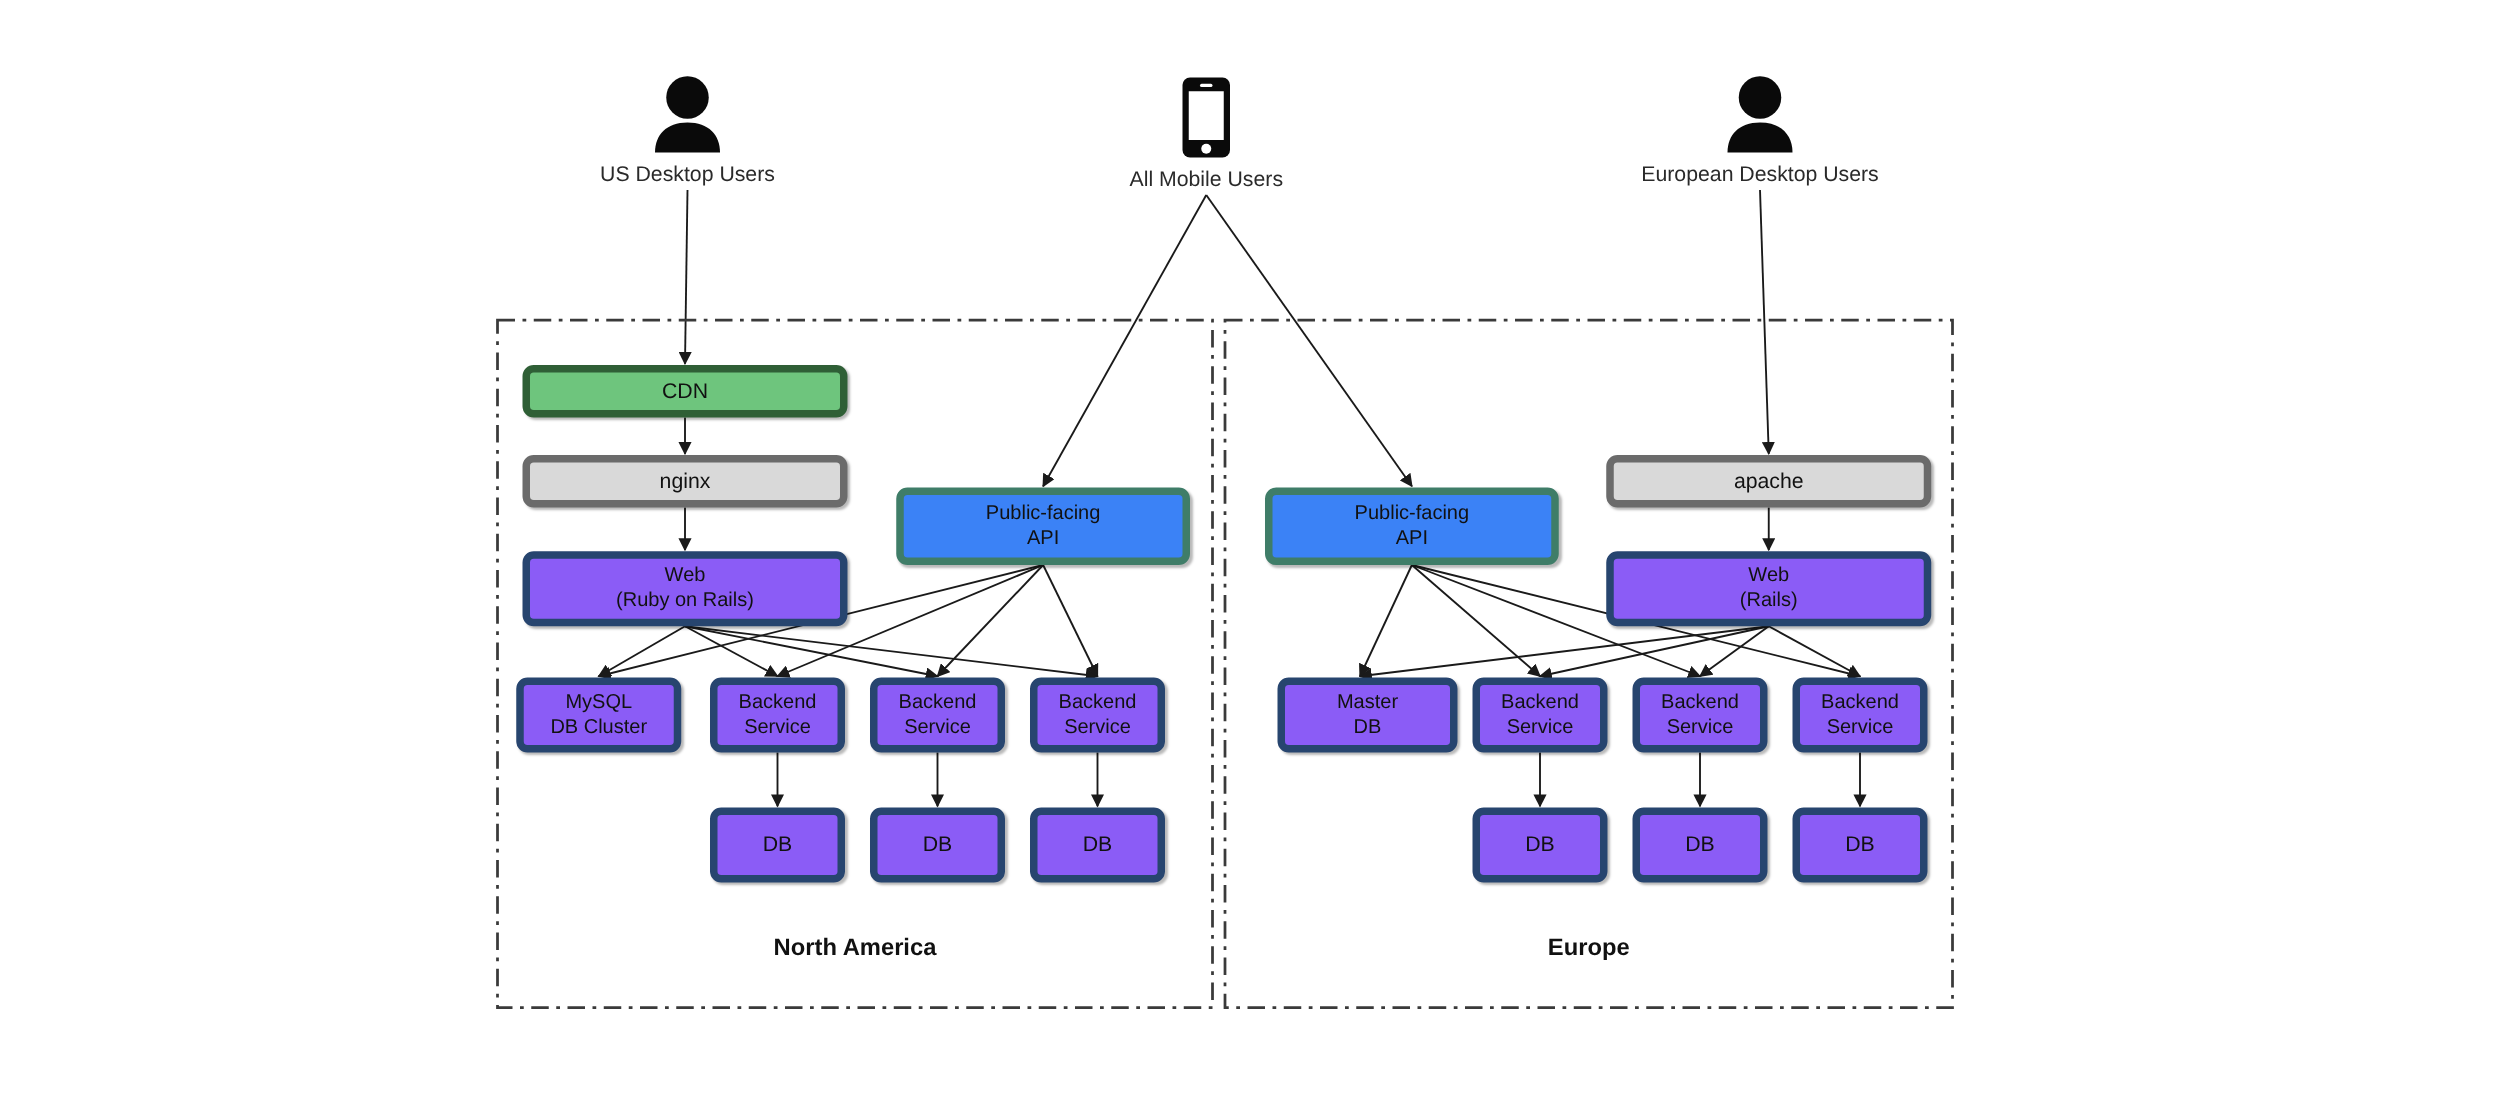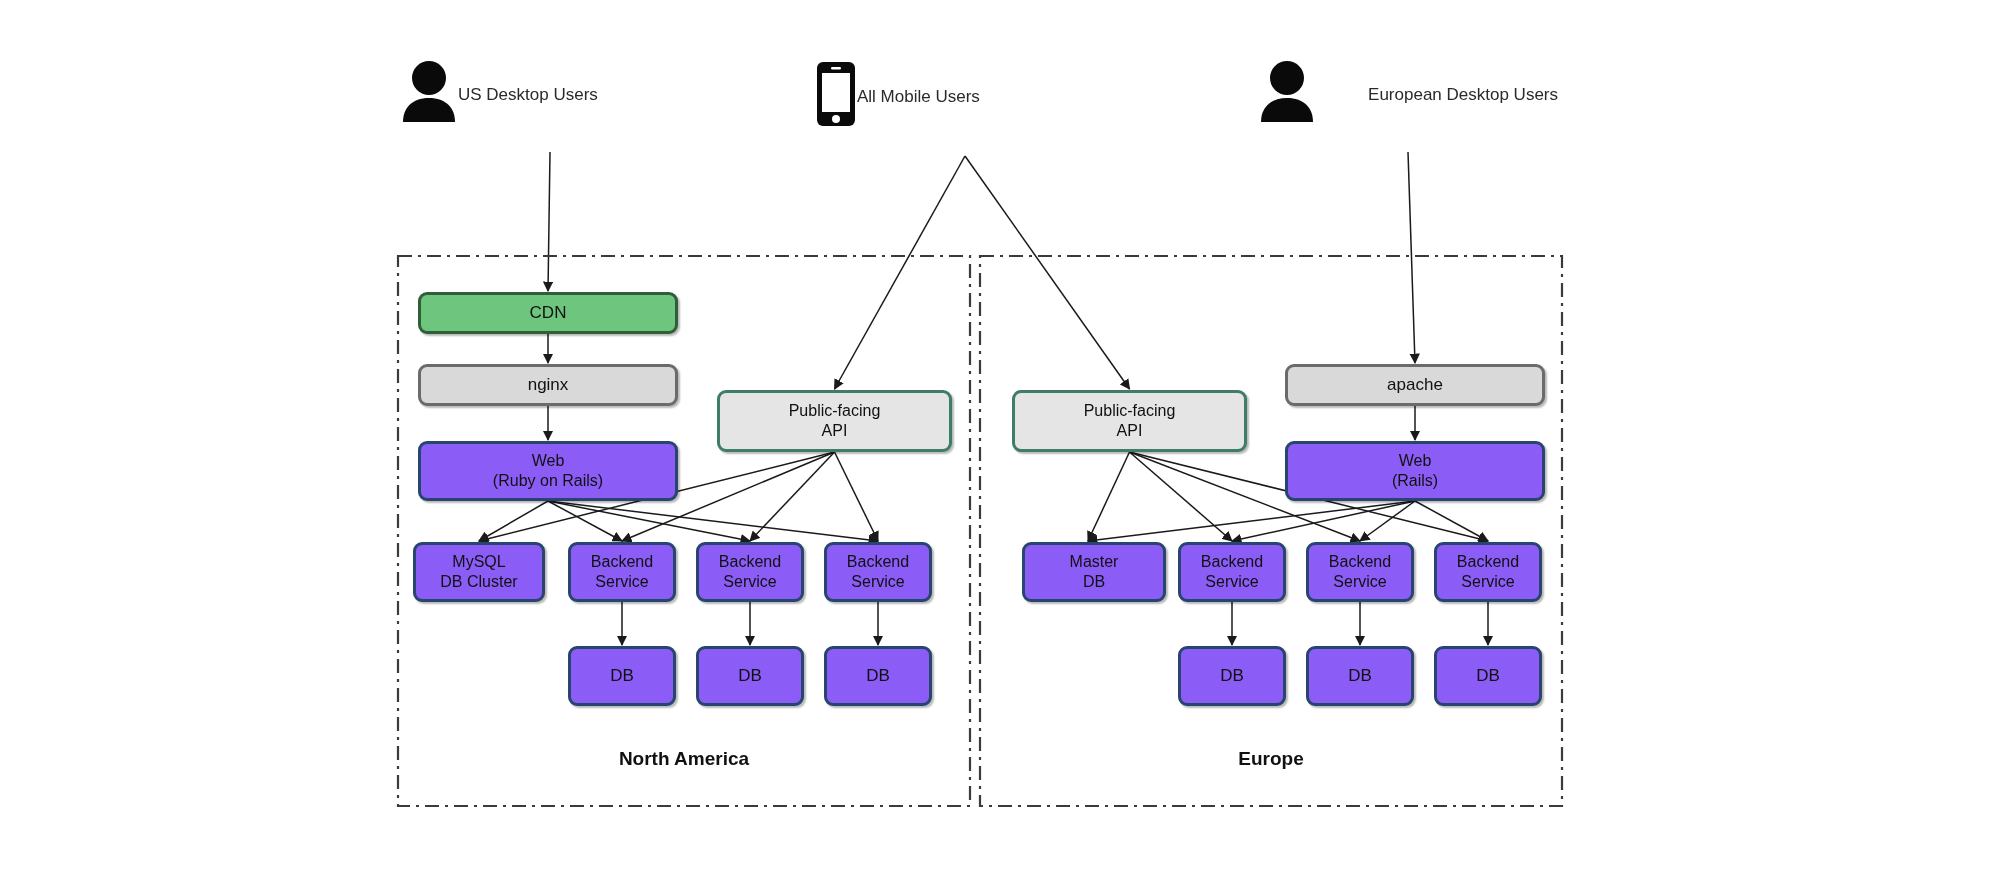--- a/index.html
+++ b/index.html
@@ -4,34 +4,34 @@
 <style>
   html,body{margin:0;padding:0;background:#ffffff;}
   body{width:2000px;height:890px;position:relative;overflow:hidden;
        font-family:"Liberation Sans","DejaVu Sans",sans-serif;}
 
   #canvas{position:absolute;left:0;top:0;width:2000px;height:890px;}
 
   svg#wires{position:absolute;left:0;top:0;width:2000px;height:890px;pointer-events:none;}
 
   .node{position:absolute;box-sizing:border-box;border-radius:9px;
-        border:3px solid #4d7c0f;display:flex;align-items:center;justify-content:center;
+        border:6px solid #4d7c0f;display:flex;align-items:center;justify-content:center;
         text-align:center;line-height:1.22;color:#111;
         box-shadow:2px 2px 2px rgba(0,0,0,0.28);}
   .node span{display:block;}
 
   .n-green{background:#6EC57D;border-color:#2f5f36;}
-  .n-teal{background:#e5e5e5;border-color:#3f7d68;}
+  .n-teal{background:#3b82f6;border-color:#3f7d68;}
   .n-gray{background:#D9D9D9;border-color:#6b6b6b;}
   .n-blue{background:#8b5cf6;border-color:#27456f;}
 
   .region-label{position:absolute;font-weight:bold;font-size:19px;color:#111;
                 text-align:center;}
 
-  .actor{position:absolute;display:flex;flex-direction:row;align-items:center;}
+  .actor{position:absolute;display:flex;flex-direction:column;align-items:center;}
   .actor-label{font-size:17px;color:#2a2a2a;white-space:nowrap;margin-top:6px;}
 
   .ico{display:block;}
 </style>
 </head>
 <body>
 
 <div id="canvas">
   <svg id="wires" viewBox="0 0 2000 890" xmlns="http://www.w3.org/2000/svg">
     <defs>

